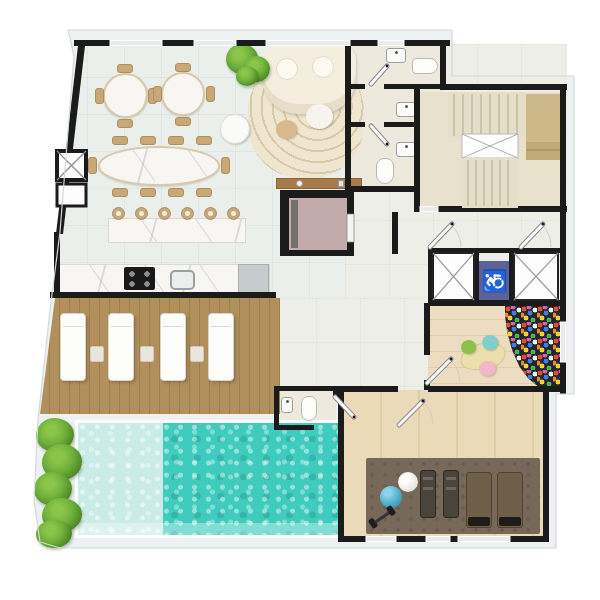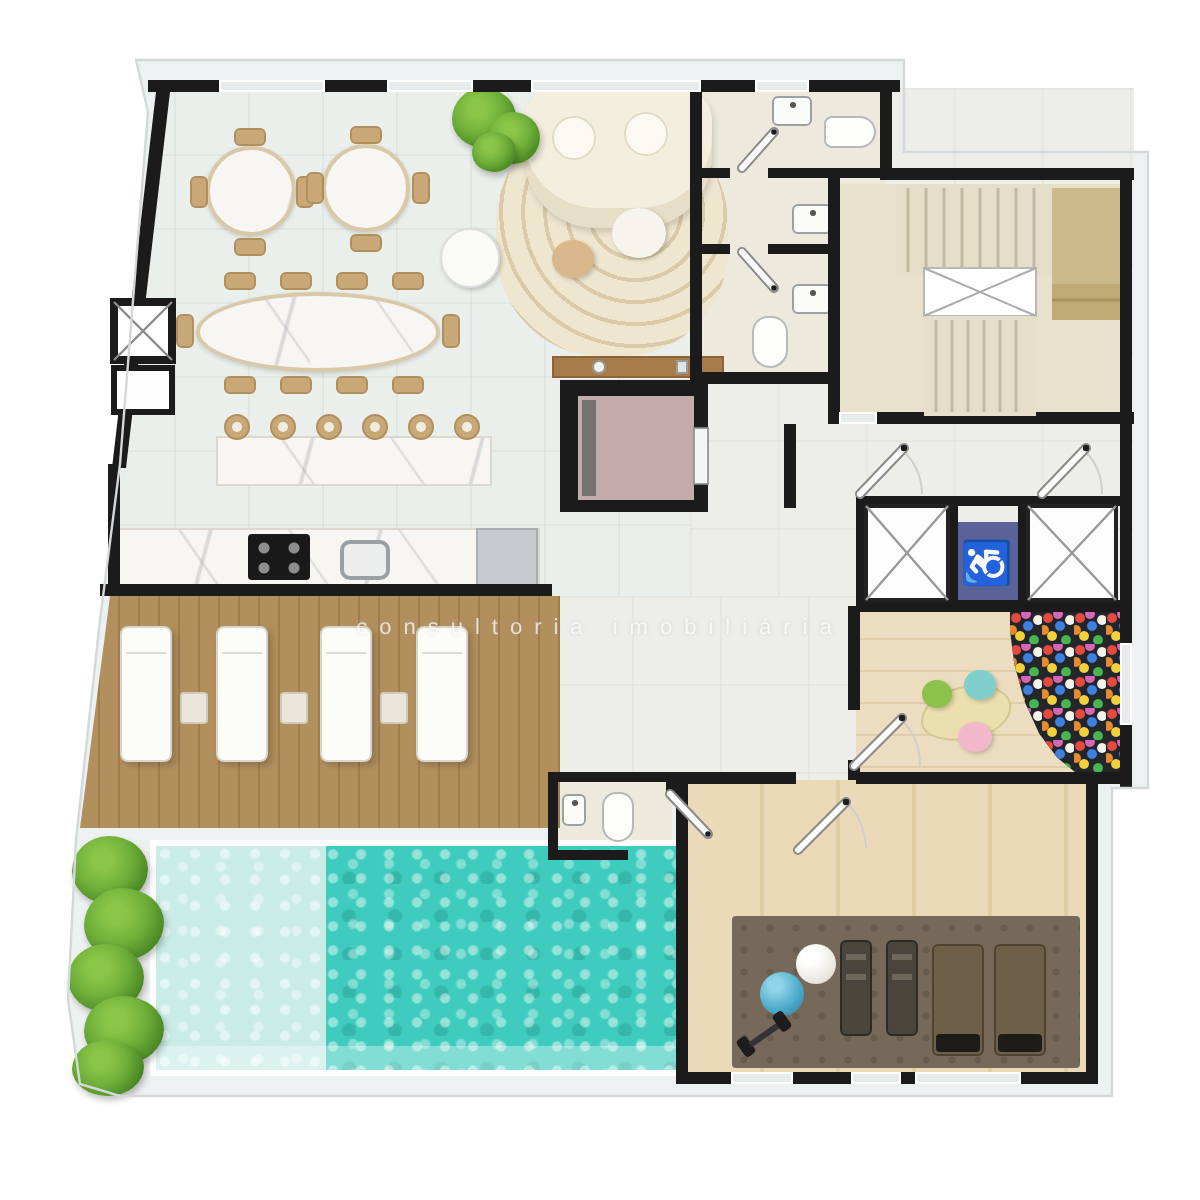--- a/index.html
+++ b/index.html
@@ -357,15 +357,14 @@
           <circle cx="423" cy="401" r="1.6"></circle>
         <circle cx="354" cy="417" r="1.4"></circle>
           <circle cx="387" cy="66" r="1.4"></circle>
         <circle cx="387" cy="144" r="1.4"></circle>
       </g>
     </g>
     <path fill="none" stroke="#d3d8da" stroke-width="1.2" d="M68,30 L452,30 L452,76 L574,76 L574,394 L556,394 L556,548 L60,548 L40,542 L34,500 L38,420 L50,310 L60,232 L74,56 Z"></path>
   </svg>
 
   <div id="watermark">
-    <span class="wm2">consultoria imobiliária</span>
   </div>
 </div>
 
 </body></html>

